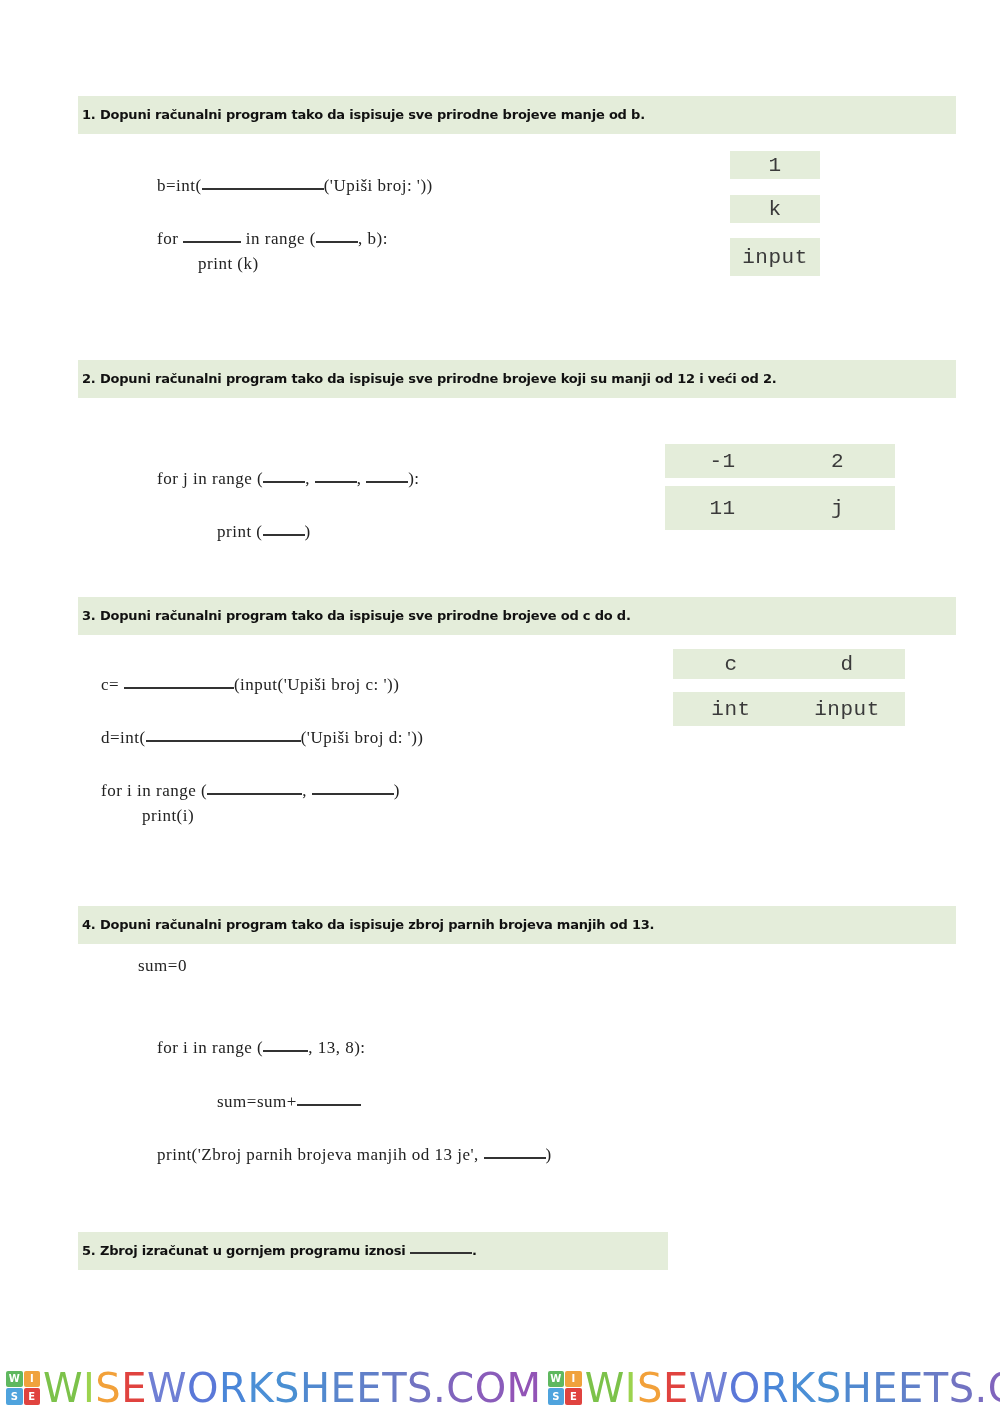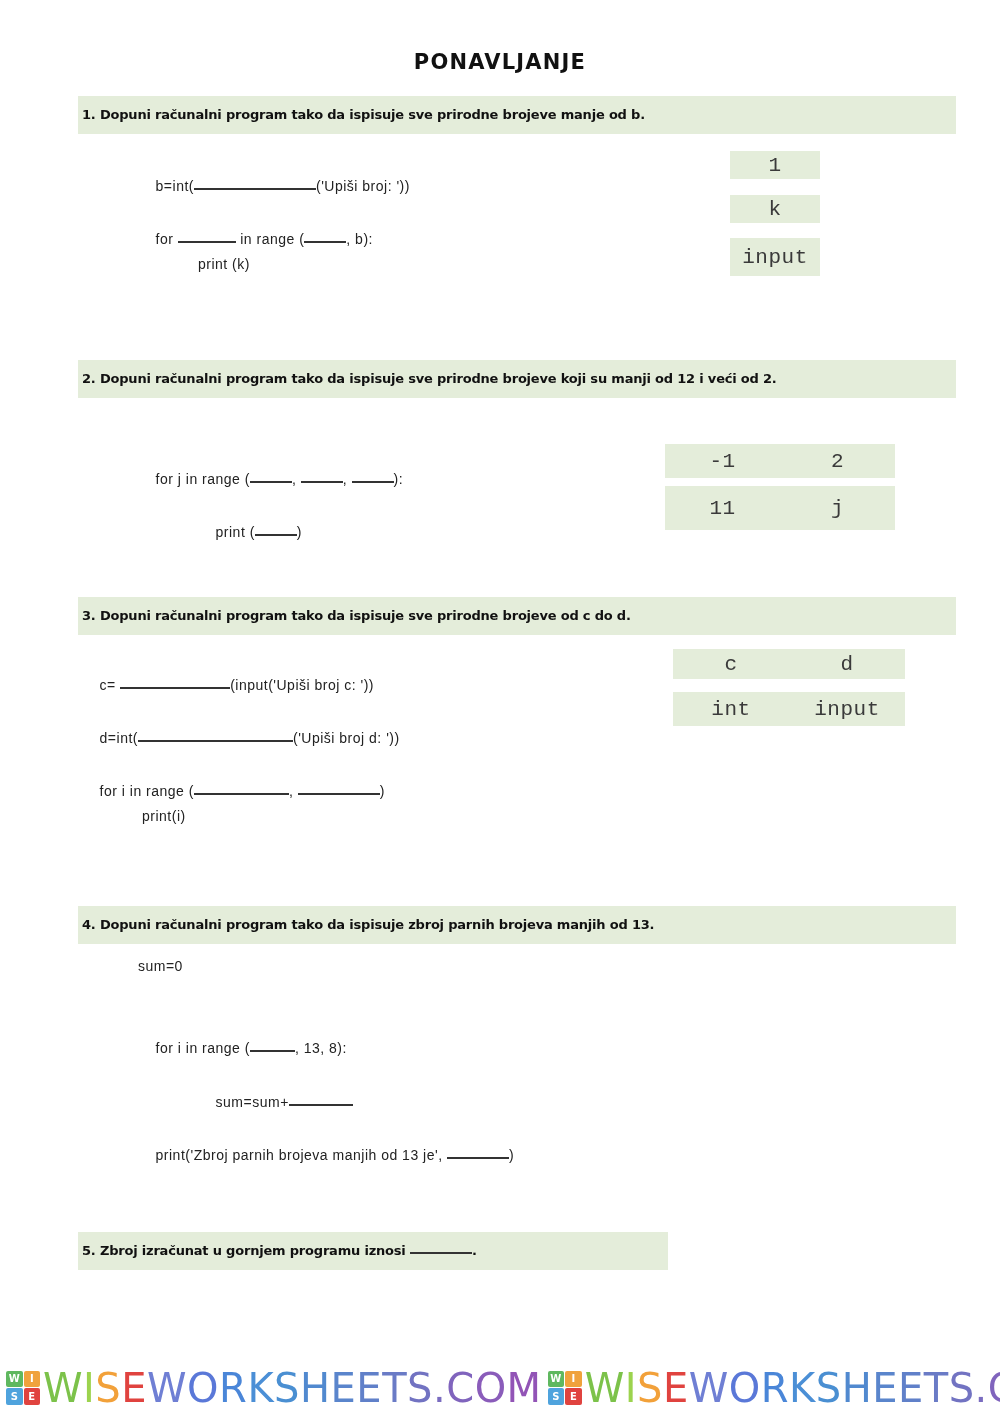--- a/index.html
+++ b/index.html
@@ -47,22 +47,22 @@
     font-weight: bold;
     font-size: 13px;
     line-height: 34px;
     padding: 2px 4px 2px 4px;
     letter-spacing: -0.2px;
   }
 
   
   .code-line {
     position: absolute;
-    font-family: Liberation Sans, sans-serif;
-    font-size: 14px;
+    font-family: Liberation Serif, serif;
+    font-size: 17px;
     line-height: 26px;
     color: #222222;
     white-space: pre;
     letter-spacing: 0.5px;
   }
   .blank {
     display: inline-block;
     border-bottom: 2px solid #333333;
     vertical-align: baseline;
     height: 17px;
@@ -150,21 +150,20 @@
   }
   .wm-text span {
     -webkit-text-stroke: 0px;
   }
 </style>
 </head>
 <body>
 
 <div class="page">
 
-  <div class="doc-title">PONAVLJANJE</div>
 
   <div class="q-heading" style="top:96px;">1. Dopuni računalni program tako da ispisuje sve prirodne brojeve manje od b.</div>
 
   <div class="code-line" style="left:138px; top:145px;">
     <span>b=int(</span><span class="blank" style="width:122px;"></span><span>('Upiši broj: '))</span>
   </div>
 
   <div class="code-line" style="left:138px; top:198px;text-align:right;">
     <span>for </span><span class="blank" style="width:58px;"></span><span> in range (</span><span class="blank" style="width:42px;"></span><span>, b):</span>
   </div>

